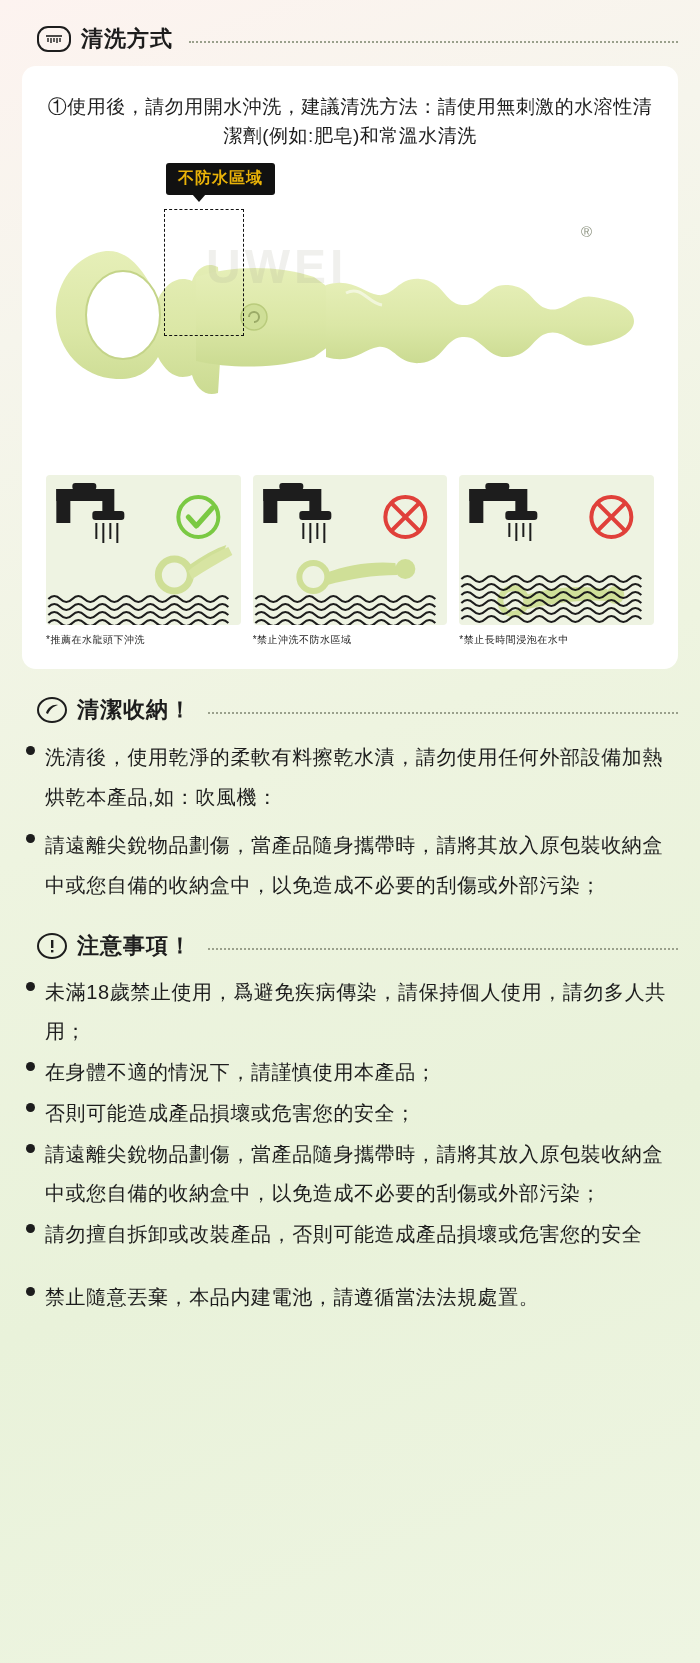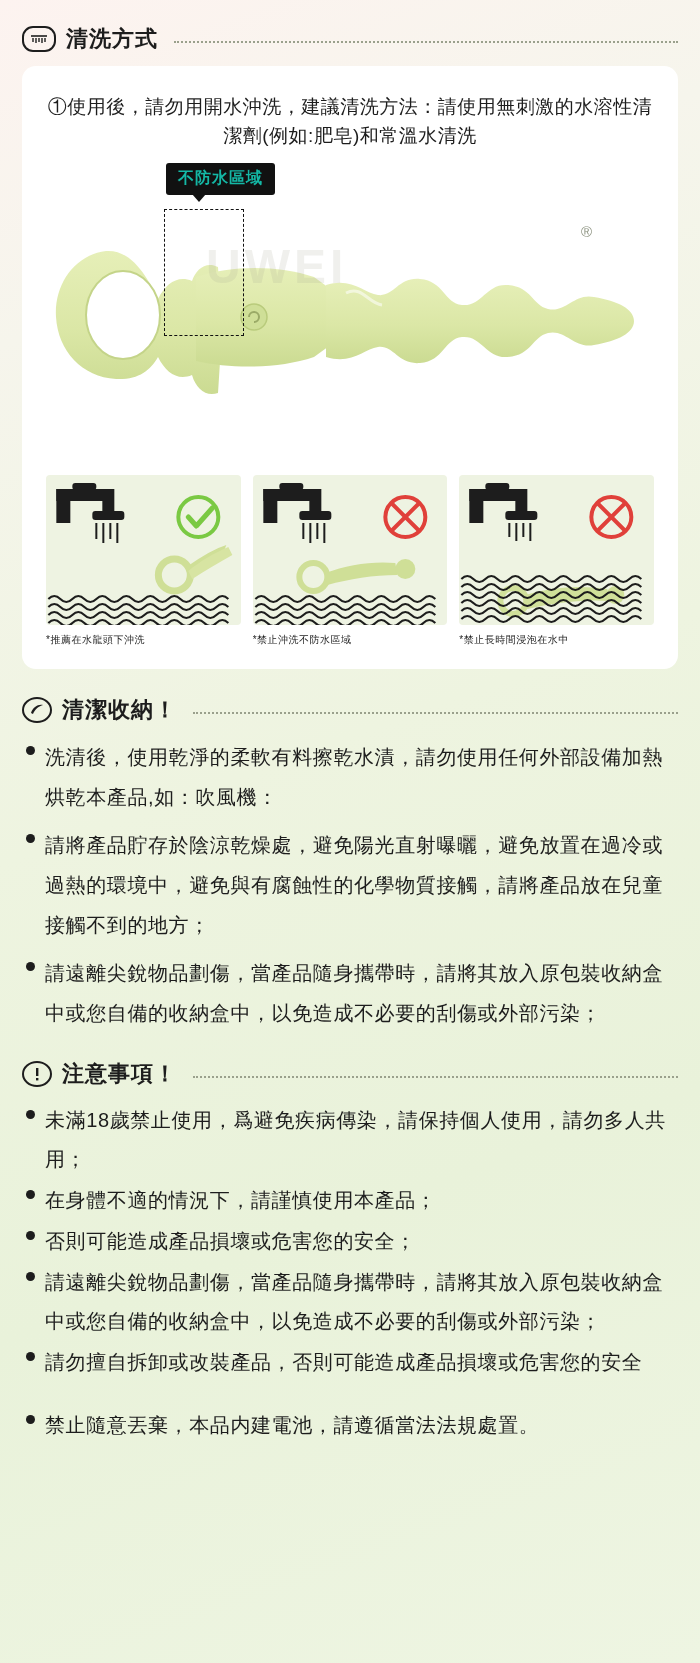--- a/index.html
+++ b/index.html
@@ -19,21 +19,21 @@
     box-sizing: border-box;
     padding: 18px 22px 40px 22px;
     position: relative;
   }
 
   
   .sec-head {
     display: flex;
     align-items: center;
     gap: 10px;
-    margin: 6px 0 12px 0;
+    margin: 6px 0 12px 15px;
   }
   .sec-head .badge {
     width: 30px; height: 22px;
     border: 2px solid #1d1d1d;
     border-radius: 11px;
     display: flex; align-items: center; justify-content: center;
     flex: 0 0 auto;
   }
   .sec-head .badge svg { display:block; }
   .sec-head .title {
@@ -70,21 +70,21 @@
   .product-wrap {
     position: relative;
     height: 300px;
     margin-top: 10px;
   }
   .callout {
     position: absolute;
     left: 120px;
     top: 2px;
     background: #111;
-    color: #14b8a6;
+    color: #eab308;
     font-size: 16px;
     font-weight: bold;
     padding: 5px 12px 6px 12px;
     border-radius: 3px;
     letter-spacing: 1px;
     z-index: 4;
   }
   .callout:after {
     content: "";
     position: absolute;
@@ -348,24 +348,20 @@
     <span class="rule"></span>
   </div>
 
   <div class="bullets">
     <div class="bullet">
       <span class="dot"></span>
       <span class="txt">洗清後，使用乾淨的柔軟有料擦乾水漬，請勿使用任何外部設備加熱烘乾本產品,如：吹風機：</span>
     </div>
     <div class="bullet">
       <span class="dot"></span>
-      <span class="txt">請將產品貯存於陰涼乾燥處，避免陽光直射曝曬，避免放置在過冷或過熱的環境中，避免與有腐蝕性的化學物質接觸，請將產品放在兒童接觸不到的地方；</span>
-    </div>
-    <div class="bullet">
-      <span class="dot"></span>
       <span class="txt">請遠離尖銳物品劃傷，當產品隨身攜帶時，請將其放入原包裝收納盒中或您自備的收納盒中，以免造成不必要的刮傷或外部污染；</span>
     </div>
   </div>
 
   <div class="sec-head">
     <span class="badge" style="width:26px;border-radius:50%;">
       <svg width="8" height="16" viewBox="0 0 8 16">
         <rect x="3" y="2" width="2.4" height="8" fill="#1d1d1d"></rect>
         <rect x="3" y="12" width="2.4" height="2.4" fill="#1d1d1d"></rect>
       </svg>

